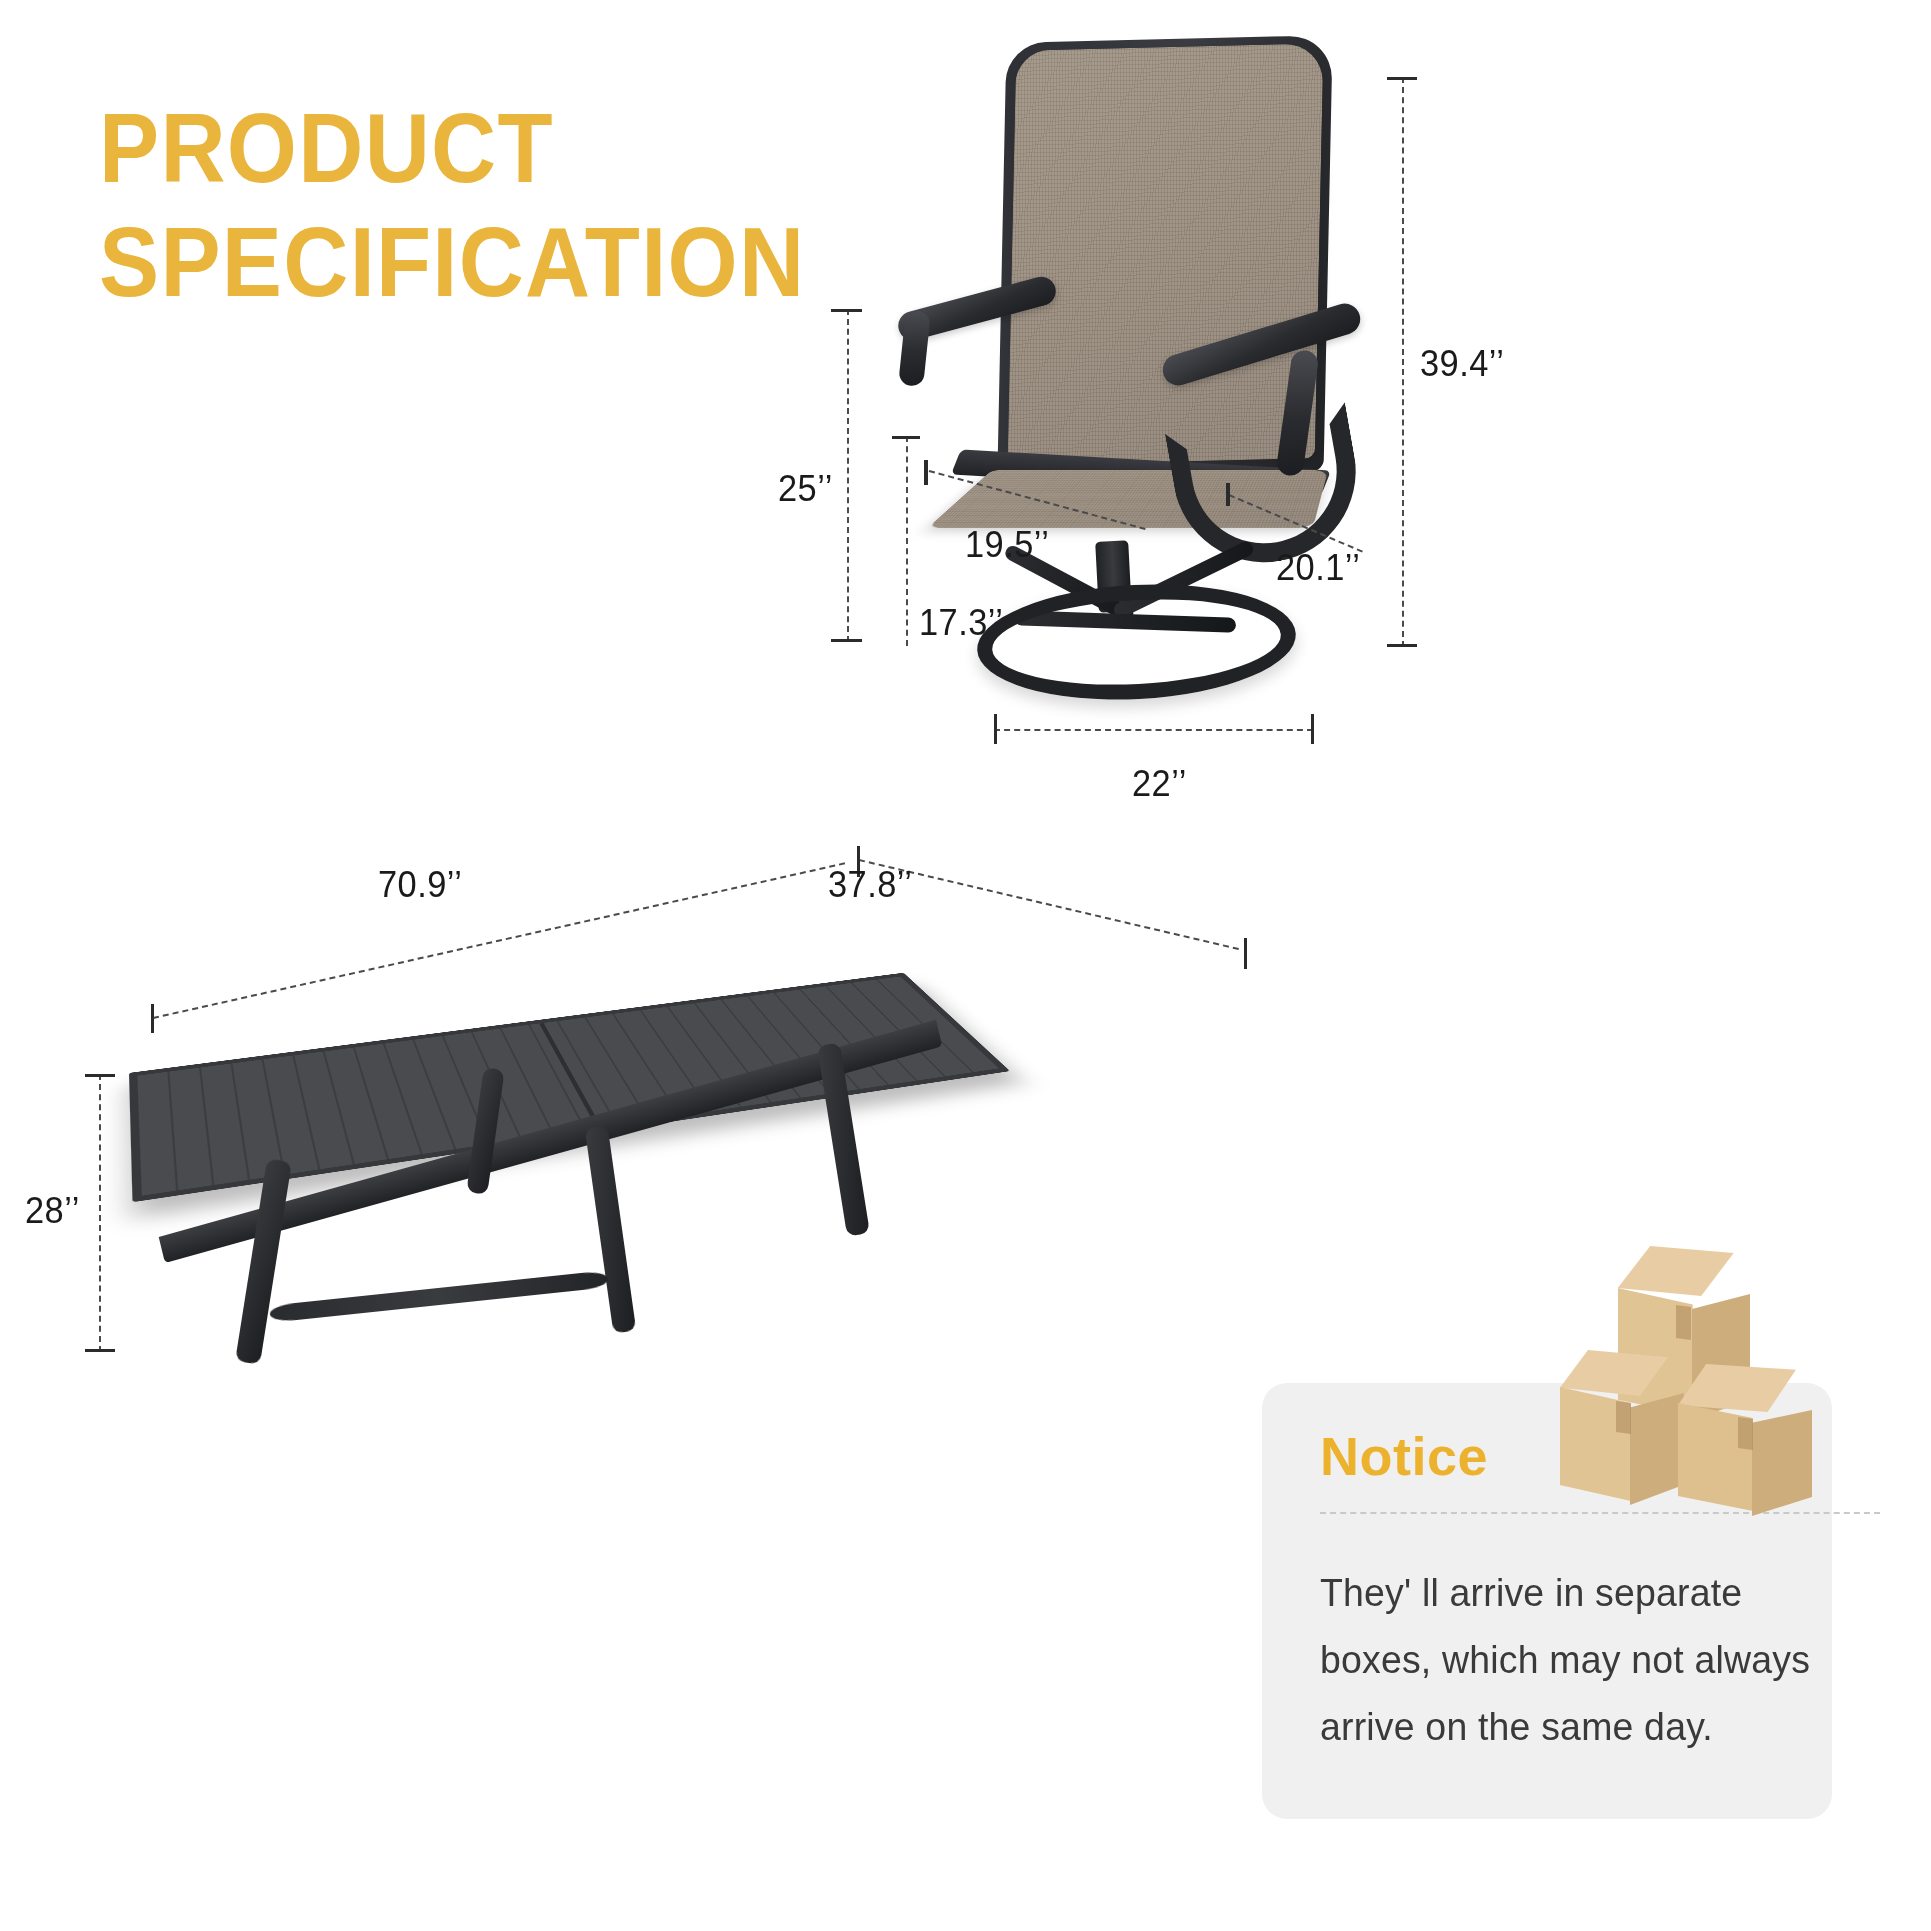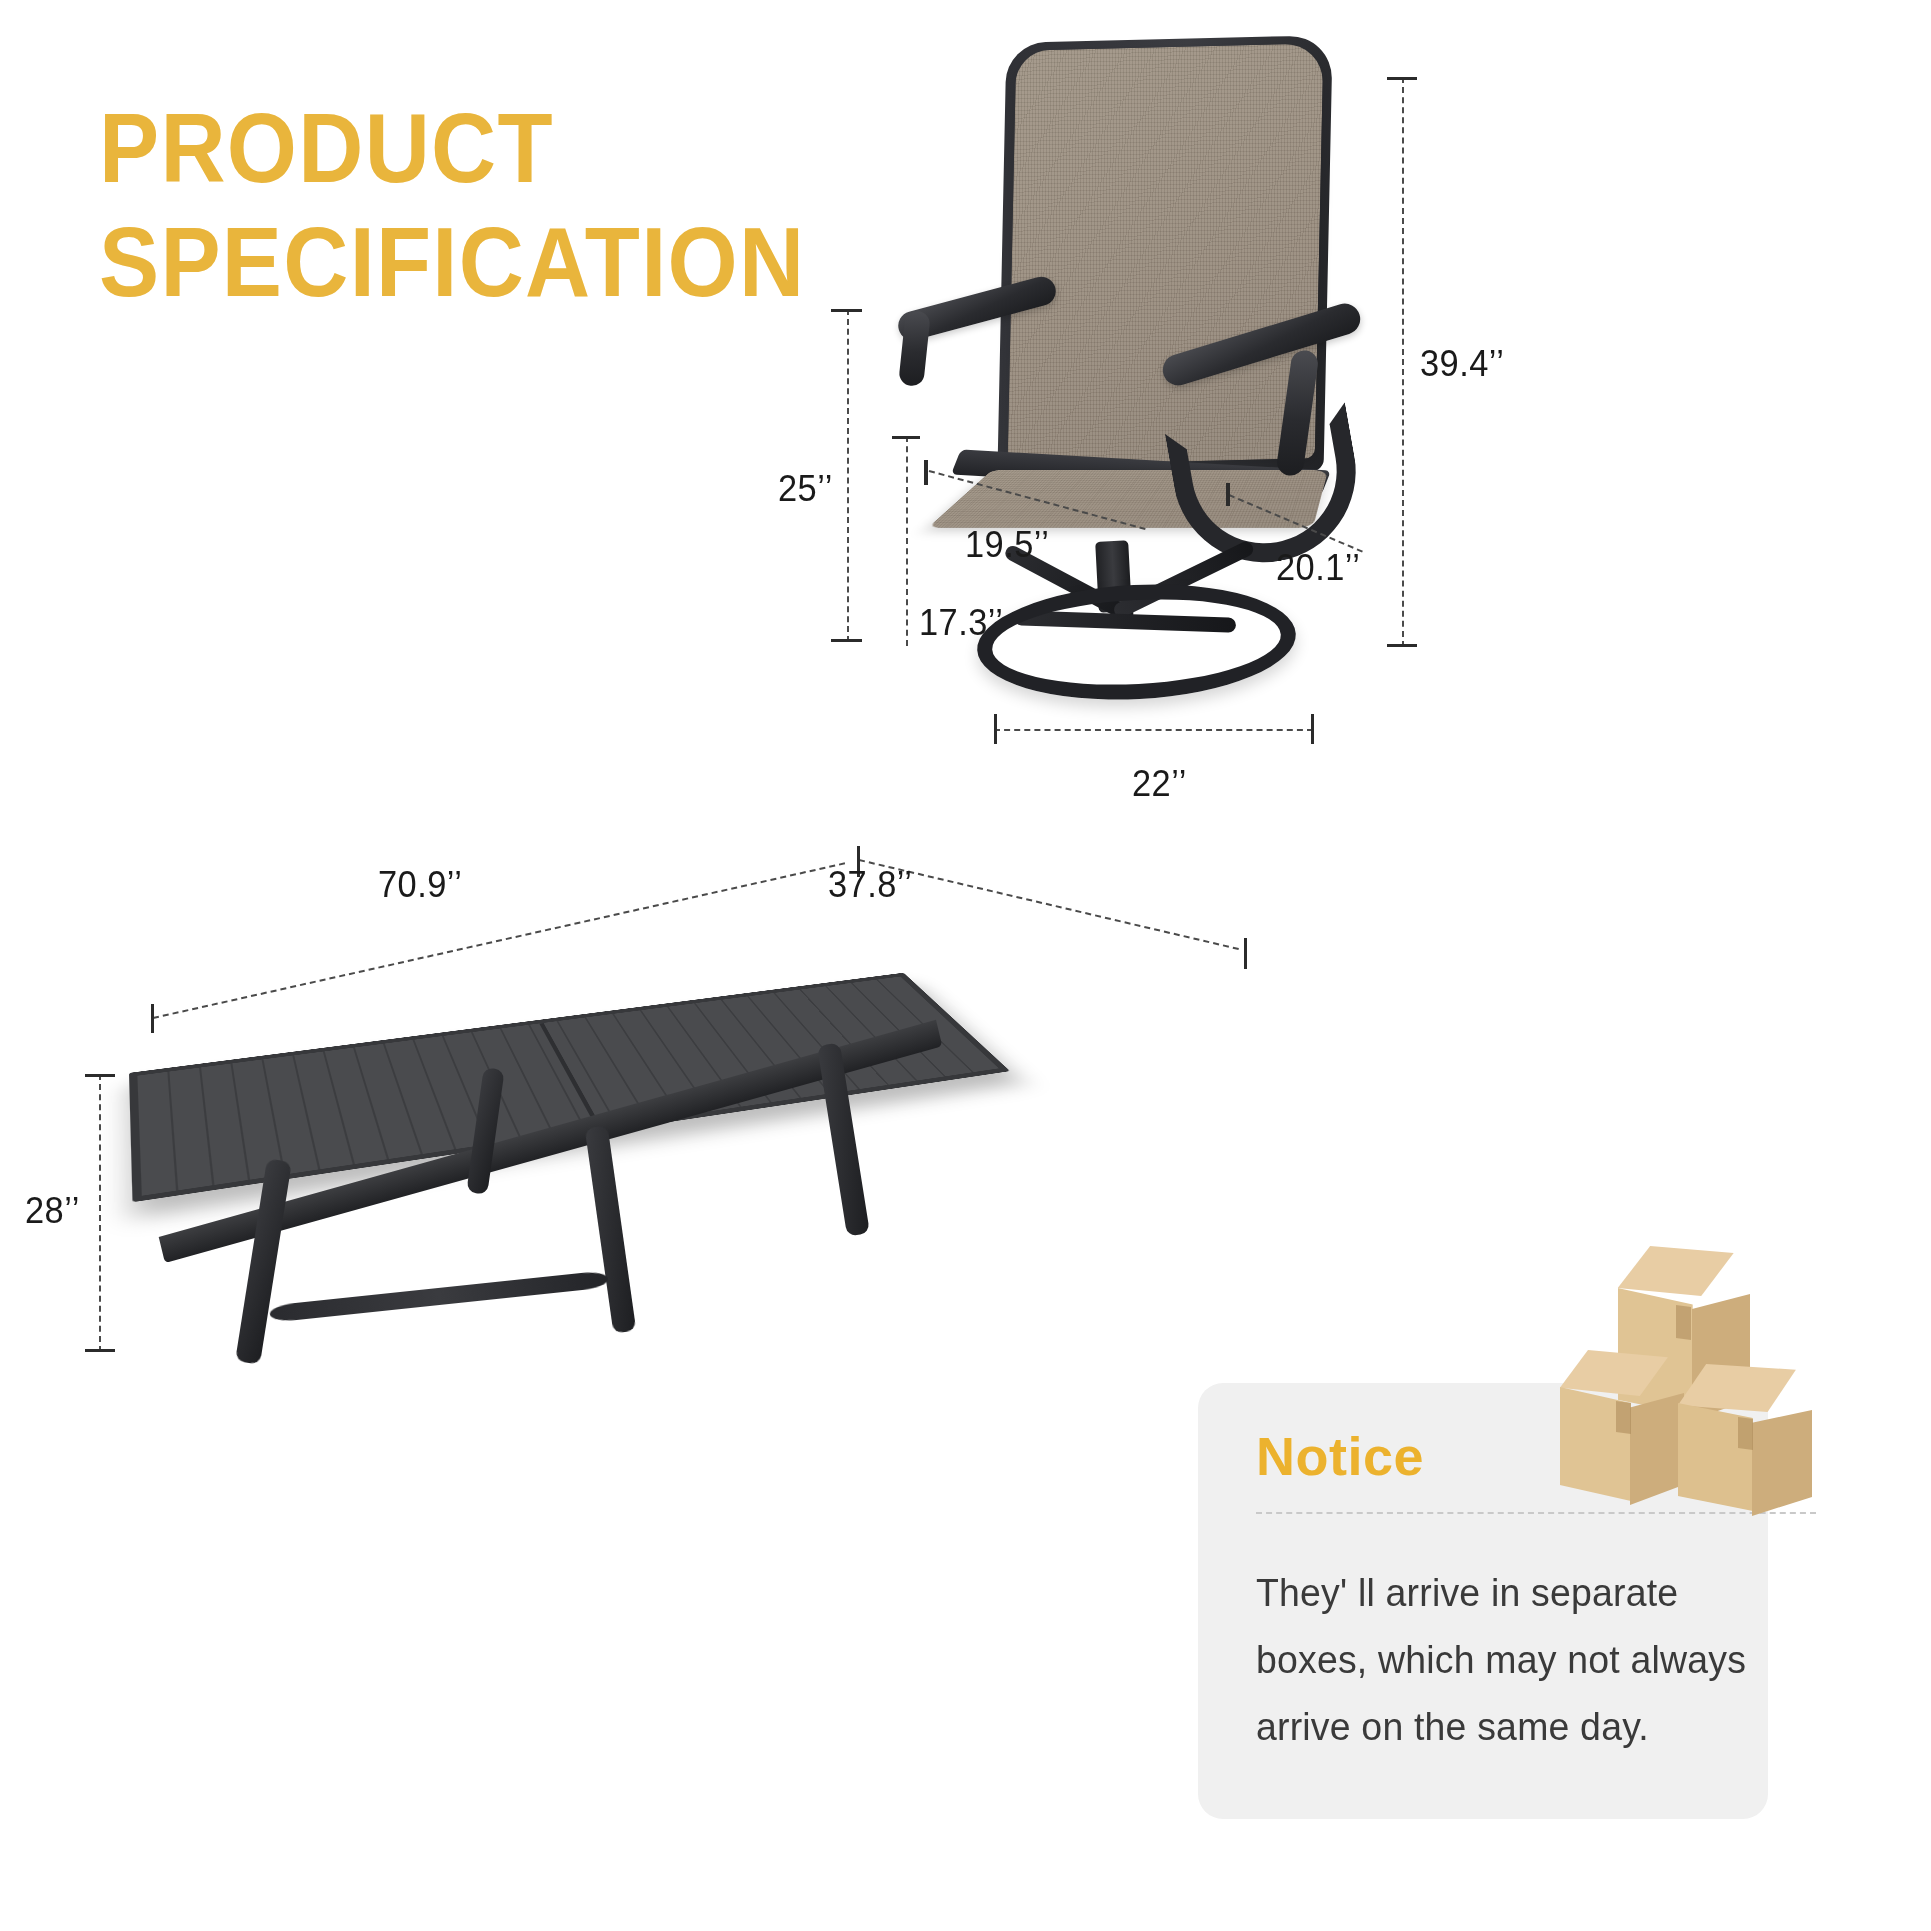--- a/index.html
+++ b/index.html
@@ -137,21 +137,21 @@
   #leg-bl { left: 359px; top: 170px; width: 21px; height: 126px; transform: rotate(8deg); }
   #leg-br { left: 716px; top: 145px; width: 23px; height: 193px; transform: rotate(-9deg); }
   #brace-front {
     position: absolute; left: 153px; top: 390px; width: 340px; height: 17.4px;
     background: linear-gradient(90deg,#2a2b2f,#3a3b3f 50%,#232428);
     border-radius: 29px/9.7px; transform: rotate(-6deg);
   }
 
   
   #notice-card {
-    position: absolute; left: 1198px; top: 1383px; width: 570px; height: 436px;
+    position: absolute; left: 1262px; top: 1383px; width: 570px; height: 436px;
     background: #f0f0f0; border-radius: 25px;
   }
   #notice-title {
     position: absolute; left: 58px; top: 42px;
     font-size: 54px; font-weight: bold; color: #ecb22e; letter-spacing: 0.5px;
   }
   #notice-divider {
     position: absolute; left: 58px; top: 129px; width: 560px;
     border-top: 2.9px dashed #c9c9c9;
   }

